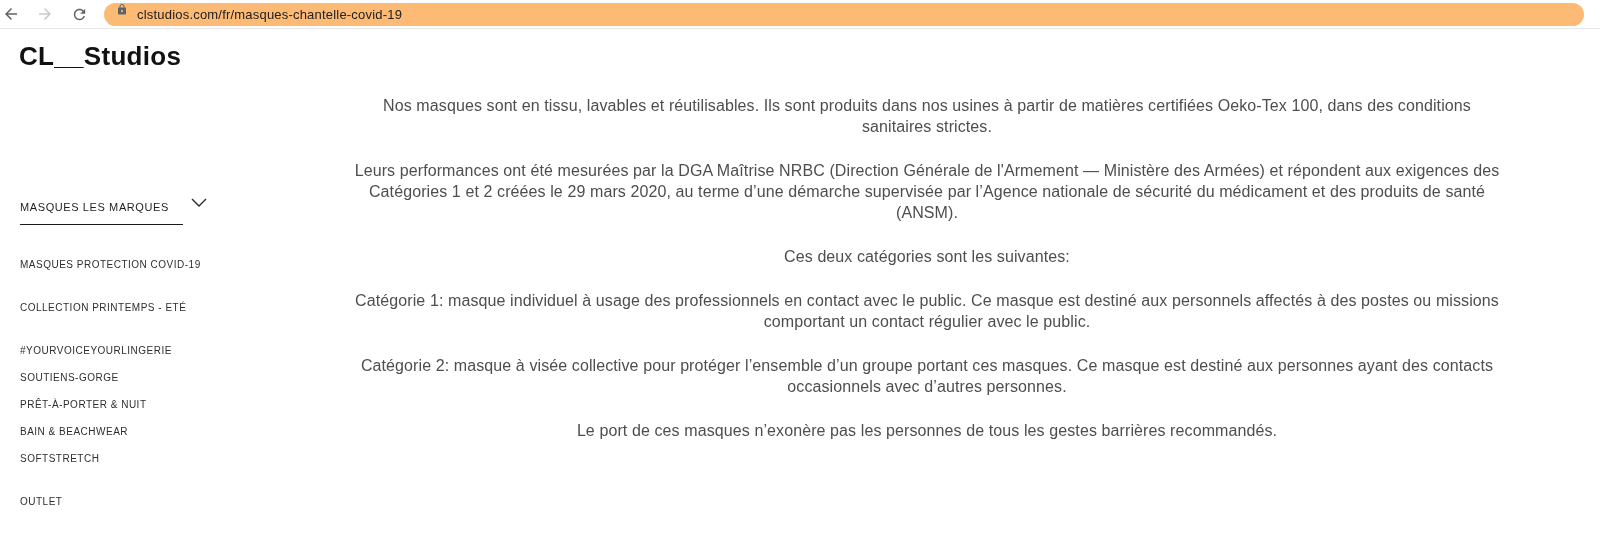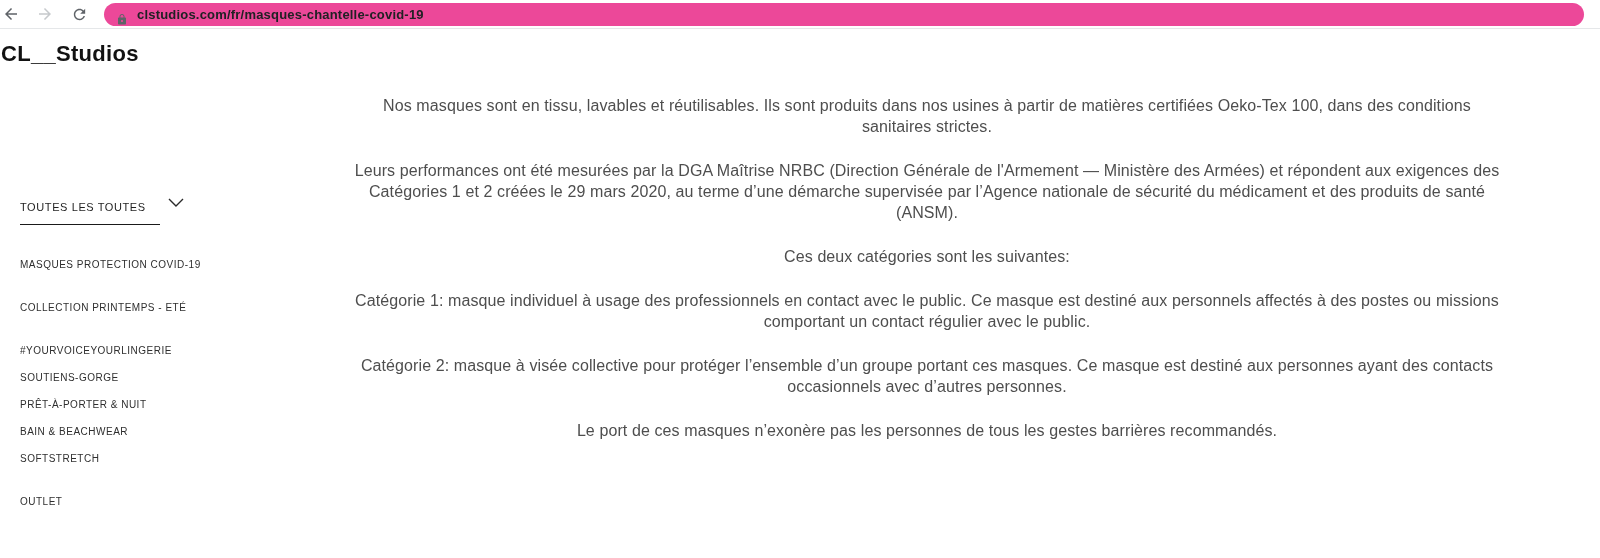--- a/index.html
+++ b/index.html
@@ -17,35 +17,34 @@
   }
   .nav-btn{
     width:26px;height:26px;display:flex;align-items:center;justify-content:center;
     flex:0 0 auto;cursor:pointer;
   }
   .nav-btn.back{margin-left:-2px;}
   .nav-btn.fwd{margin-left:8px;}
   .nav-btn.reload{margin-left:8px;}
   .omnibox{
     flex:1;height:23px;margin-left:12px;margin-right:16px;
-    background:#ec4899;border-radius:12px;
-    display:flex;align-items:flex-end;padding:0 12px;box-sizing:border-box;
+    background:#fdba74;border-radius:12px;
+    display:flex;align-items:flex-start;padding:0 12px;box-sizing:border-box;
     cursor:text;
-    font-weight:bold;
   }
   .omnibox .lockwrap{display:flex;align-items:center;margin-right:9px;}
   .url-text{
     font-size:13px;color:#202124;letter-spacing:0.2px;line-height:23px;
     white-space:nowrap;
   }
 
   
   .logo{
-    position:absolute;left:1px;top:41px;
-    font-size:22px;font-weight:700;color:#121212;letter-spacing:0.3px;
+    position:absolute;left:19px;top:41px;
+    font-size:26px;font-weight:700;color:#121212;letter-spacing:0.3px;
     cursor:pointer;
   }
 
   
   .sidebar{position:absolute;left:20px;top:197px;width:300px;}
   .filter{position:relative;display:inline-block;}
   .filter-inner{
     display:inline-block;padding-bottom:9px;padding-right:14px;
     border-bottom:1px solid #1a1a1a;
   }
@@ -110,21 +109,21 @@
     </span>
     <span class="url-text">clstudios.com/fr/masques-chantelle-covid-19</span>
   </div>
 </div>
 
 <div class="logo">CL__Studios</div>
 
 <div class="sidebar">
   <div class="filter">
     <span class="filter-inner">
-      <span class="filter-label">TOUTES LES TOUTES</span>
+      <span class="filter-label">MASQUES LES MARQUES</span>
     </span>
     <span class="chev">
       <svg width="16" height="10" viewBox="0 0 16 10" fill="none" stroke="#2a2a2a" stroke-width="1.4">
         <polyline points="1,1 8,8 15,1"></polyline>
       </svg>
     </span>
   </div>
 
   <div class="side-item mt-first">MASQUES PROTECTION COVID-19</div>
   <div class="side-item mt-lg">COLLECTION PRINTEMPS - ETÉ</div>

